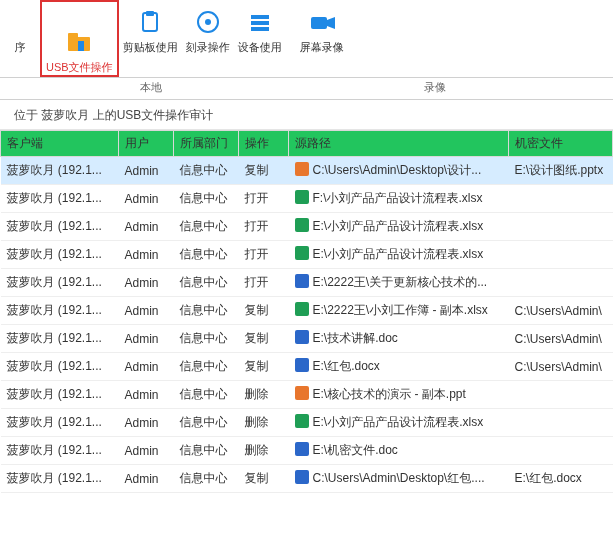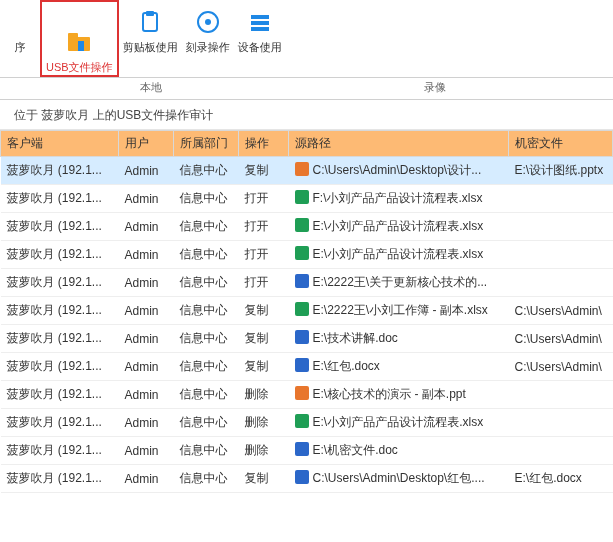--- a/index.html
+++ b/index.html
@@ -6,21 +6,21 @@
   html, body { width: 613px; height: 542px; font-family: "Microsoft YaHei", "Segoe UI", sans-serif; font-size: 12px; color: #333; background: #fff; overflow: hidden; }
   .ribbon { height: 78px; display: flex; border-bottom: 1px solid #d0d0d0; }
   .rb-item { display: flex; flex-direction: column; align-items: center; justify-content: flex-start; padding: 2px 4px 0 4px; min-width: 50px; cursor: pointer; }
   .rb-icon { width: 32px; height: 32px; margin-top: 4px; display: flex; align-items: center; justify-content: center; }
   .rb-label { font-size: 11px; color: #333; margin-top: 2px; white-space: nowrap; }
   .rb-sel { border: 2px solid #d33; justify-content: flex-end; }
   .group-labels { height: 22px; border-bottom: 1px solid #d0d0d0; position: relative; font-size: 11px; color: #666; }
   .gl { position: absolute; top: 2px; }
   .breadcrumb { height: 30px; line-height: 30px; padding-left: 14px; font-size: 12px; color: #444; border-bottom: 1px solid #e5e5e5; }
   .tbl { width: 100%; border-collapse: collapse; table-layout: fixed; }
-  .tbl th { background: #fdba74; border: 1px solid #d8d8d8; text-align: left; padding: 4px 6px; font-weight: normal; font-size: 12px; white-space: nowrap; overflow: hidden; }
+  .tbl th { background: #22c55e; border: 1px solid #d8d8d8; text-align: left; padding: 4px 6px; font-weight: normal; font-size: 12px; white-space: nowrap; overflow: hidden; }
   .tbl td { border-bottom: 1px solid #eee; padding: 5px 6px; font-size: 12px; white-space: nowrap; overflow: hidden; text-overflow: ellipsis; }
   .tbl tr.sel td { background: #d6ecff; }
   .fi { display: inline-block; width: 14px; height: 14px; border-radius: 2px; margin-right: 4px; vertical-align: -2px; }
   .fi-ppt { background: #e8762d; }
   .fi-xls { background: #1f9e55; }
   .fi-doc { background: #2b67c9; }
 </style>
 </head>
 <body>
 
@@ -59,20 +59,29 @@
   </div>
   <div class="rb-item">
     <div class="rb-icon">
       <svg width="30" height="30">
           <rect x="6" y="8" width="18" height="4" fill="#1e88e5"></rect>
           <rect x="6" y="14" width="18" height="4" fill="#1e88e5"></rect>
           <rect x="6" y="20" width="18" height="4" fill="#1e88e5"></rect>
         </svg>
     </div>
     <div class="rb-label">设备使用</div>
+  </div>
+  <div class="rb-item" style="margin-left:10px">
+    <div class="rb-icon">
+      <svg width="30" height="30">
+          <rect x="4" y="10" width="16" height="12" rx="2" fill="#1e88e5"></rect>
+          <polygon points="20,13 28,10 28,22 20,19" fill="#1e88e5"></polygon>
+        </svg>
+    </div>
+    <div class="rb-label">屏幕录像</div>
   </div>
 </div>
 
 <div class="group-labels">
   <span class="gl" style="left:140px">本地</span>
   <span class="gl" style="left:424px">录像</span>
 </div>
 
 <div class="breadcrumb">位于 菠萝吹月 上的USB文件操作审计</div>
 

